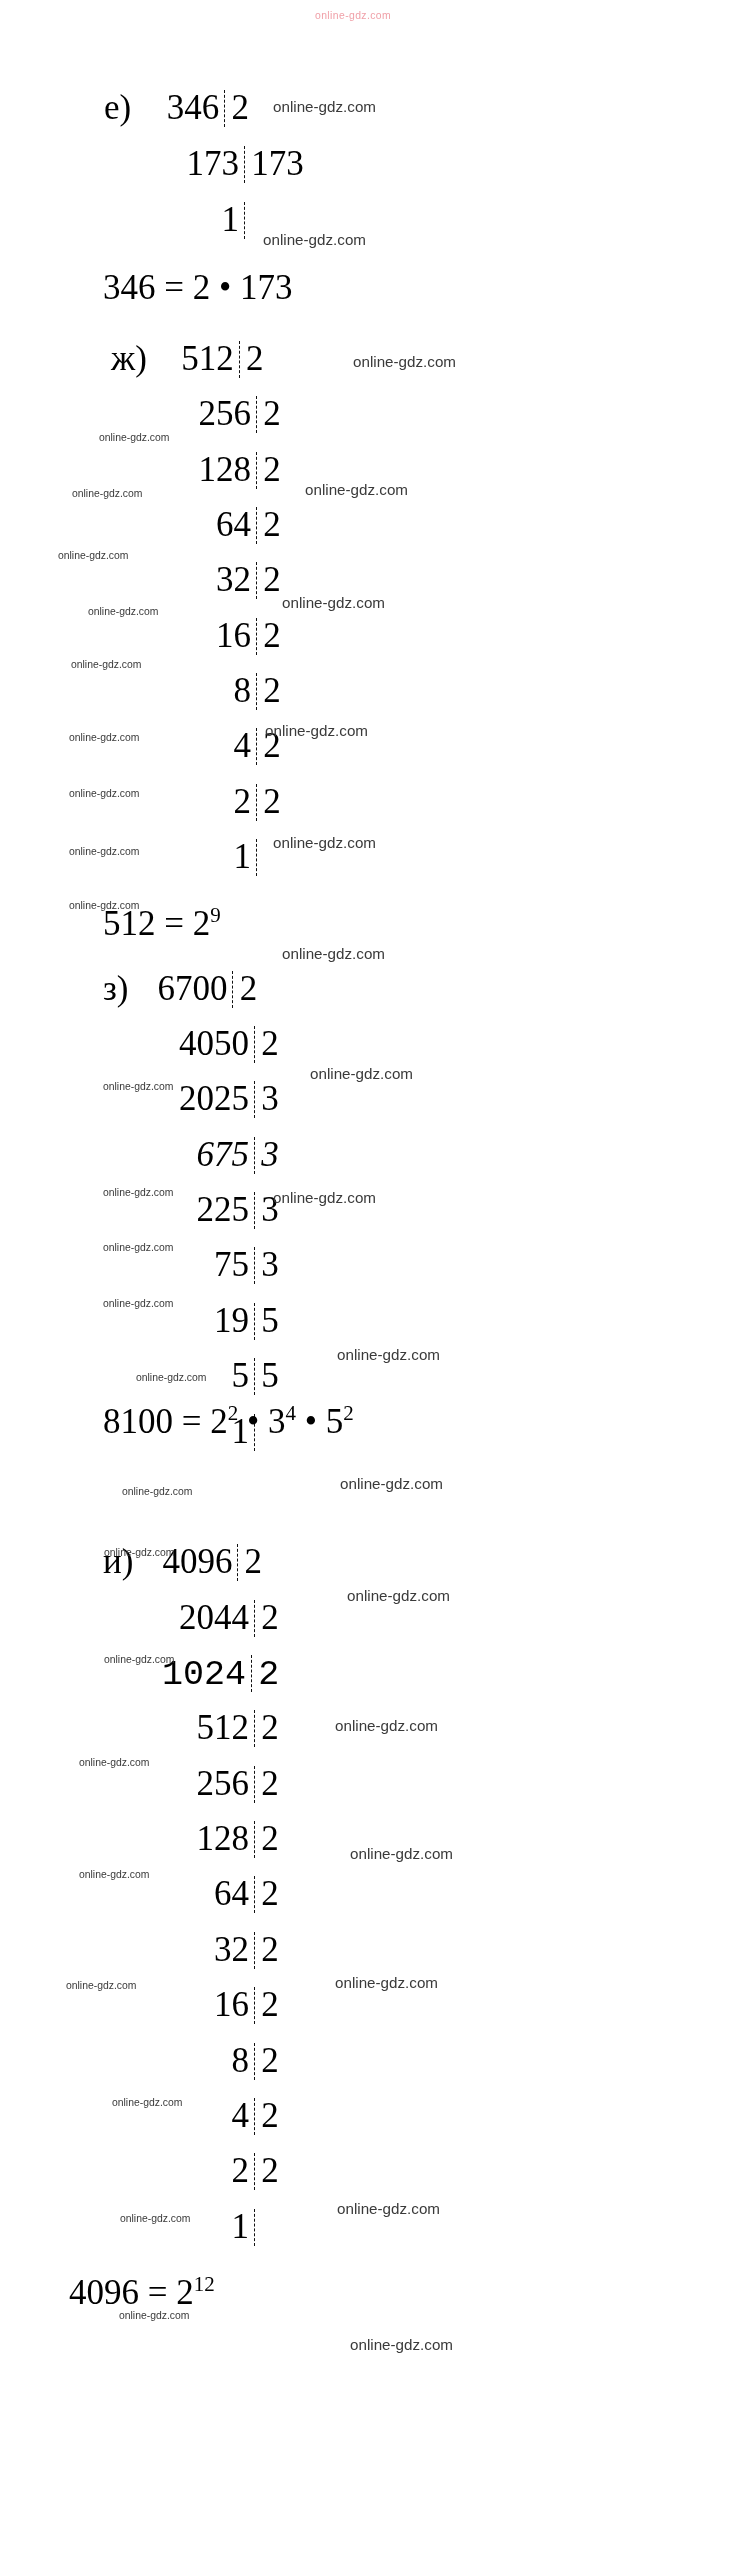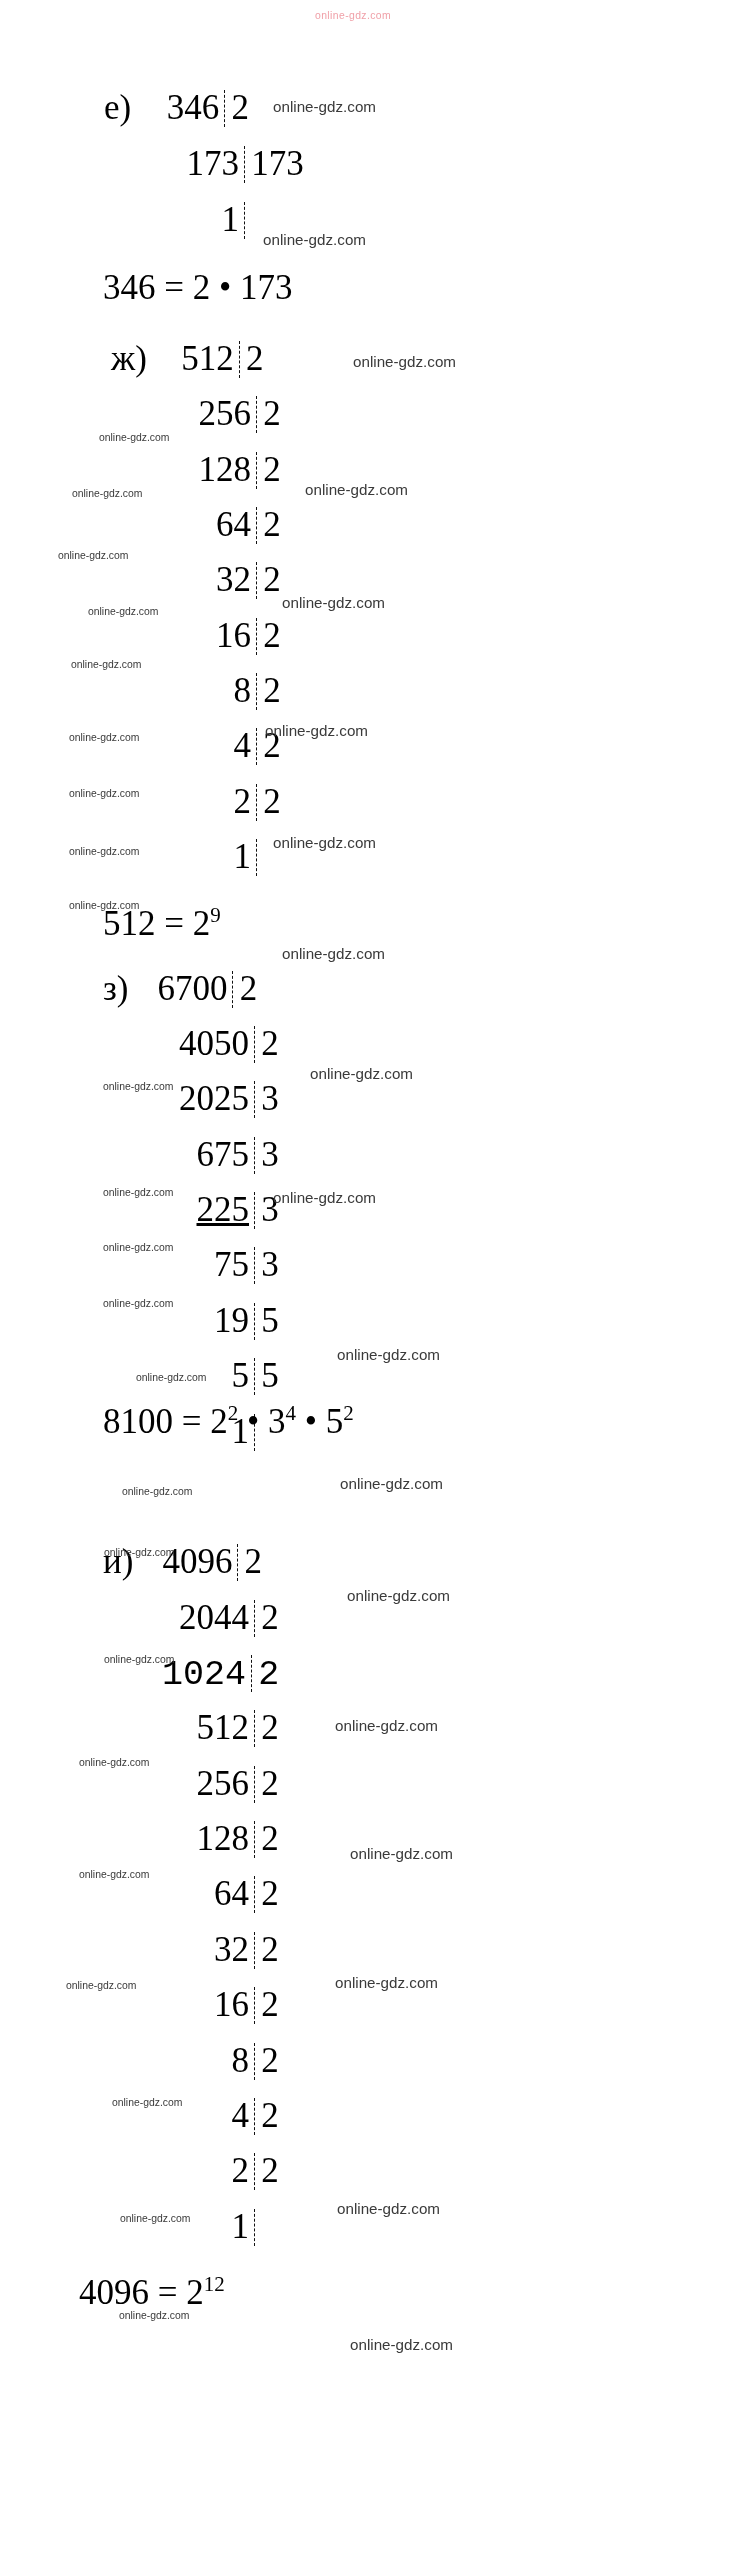--- a/index.html
+++ b/index.html
@@ -132,25 +132,25 @@
 
   <div class="mathline" style="left:103px; top:971px;">
     <span class="lbl">з) </span><span class="num" style="width:99px;">6700</span><span class="bar"></span><span class="fac">2</span>
   </div>
   <div class="mathline" style="left:103px; top:1026px;">
     <span class="lbl" style="display:inline-block;width:47px;"></span><span class="num" style="width:99px;">4050</span><span class="bar"></span><span class="fac">2</span>
   </div>
   <div class="mathline" style="left:103px; top:1081px;">
     <span class="lbl" style="display:inline-block;width:47px;"></span><span class="num" style="width:99px;">2025</span><span class="bar"></span><span class="fac">3</span>
   </div>
-  <div class="mathline" style="left:103px; top:1137px;">
+  <div class="mathline" style="left:103px; top:1137px;font-style:italic;">
     <span class="lbl" style="display:inline-block;width:47px;"></span><span class="num" style="width:99px;">675</span><span class="bar"></span><span class="fac">3</span>
   </div>
   <div class="mathline" style="left:103px; top:1192px;">
-    <span class="lbl" style="display:inline-block;width:47px;"></span><span class="num" style="width:99px;text-decoration:underline;">225</span><span class="bar"></span><span class="fac">3</span>
+    <span class="lbl" style="display:inline-block;width:47px;"></span><span class="num" style="width:99px;">225</span><span class="bar"></span><span class="fac">3</span>
   </div>
   <div class="mathline" style="left:103px; top:1247px;">
     <span class="lbl" style="display:inline-block;width:47px;"></span><span class="num" style="width:99px;">75</span><span class="bar"></span><span class="fac">3</span>
   </div>
   <div class="mathline" style="left:103px; top:1303px;">
     <span class="lbl" style="display:inline-block;width:47px;"></span><span class="num" style="width:99px;">19</span><span class="bar"></span><span class="fac">5</span>
   </div>
   <div class="mathline" style="left:103px; top:1358px;">
     <span class="lbl" style="display:inline-block;width:47px;"></span><span class="num" style="width:99px;">5</span><span class="bar"></span><span class="fac">5</span>
   </div>
@@ -193,21 +193,21 @@
   </div>
   <div class="mathline" style="left:103px; top:2098px;">
     <span class="lbl" style="display:inline-block;width:47px;"></span><span class="num" style="width:99px;">4</span><span class="bar"></span><span class="fac">2</span>
   </div>
   <div class="mathline" style="left:103px; top:2153px;">
     <span class="lbl" style="display:inline-block;width:47px;"></span><span class="num" style="width:99px;">2</span><span class="bar"></span><span class="fac">2</span>
   </div>
   <div class="mathline" style="left:103px; top:2209px;">
     <span class="lbl" style="display:inline-block;width:47px;"></span><span class="num" style="width:99px;">1</span><span class="bar"></span><span class="fac"></span>
   </div>
-  <div class="result" style="left:79px; top:2275px;">
+  <div class="result" style="left:69px; top:2275px;">
     <span>4096 = 2</span><sup>12</sup>
   </div>
 
   <div class="wm big" style="left:273px; top:98px;">online-gdz.com</div>
   <div class="wm big" style="left:263px; top:231px;">online-gdz.com</div>
   <div class="wm big" style="left:353px; top:353px;">online-gdz.com</div>
   <div class="wm small" style="left:99px; top:432px;">online-gdz.com</div>
   <div class="wm small" style="left:72px;  top:488px;">online-gdz.com</div>
   <div class="wm big" style="left:305px; top:481px;">online-gdz.com</div>
   <div class="wm small" style="left:58px;  top:550px;">online-gdz.com</div>

